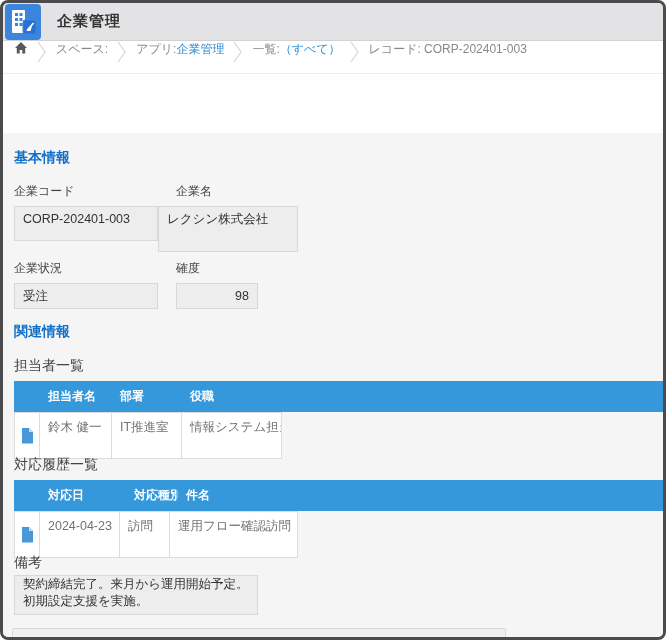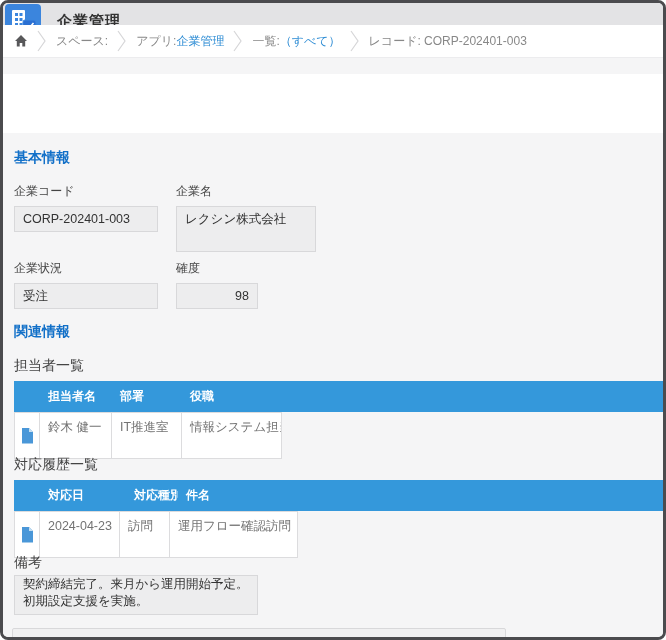--- a/index.html
+++ b/index.html
@@ -4,42 +4,42 @@
 <style>
   html,body { margin:0; padding:0; background:#ffffff; font-family:"Liberation Sans","DejaVu Sans",sans-serif; }
   .window { position:relative; width:660px; height:634px; border:3px solid #4b4b4e; border-radius:8px; overflow:hidden; background:#f5f5f6; }
 
   
   .titlebar { position:absolute; top:0; left:0; right:0; height:38px; background:#e3e3e5; border-bottom:1px solid #d2d2d4; display:flex; align-items:center; box-sizing:border-box; }
   .app-icon { width:36px; height:36px; border-radius:4px; margin:1px 0 0 2px; background:#3b85dd; flex:none; display:flex; align-items:center; justify-content:center; }
   .app-title { margin-left:16px; font-size:15px; font-weight:bold; color:#333; letter-spacing:1px; }
 
   
-  .crumbs { position:absolute; top:22px; left:0; right:0; height:33px; background:#fff; border-bottom:1px solid #ececee; display:flex; align-items:center; padding-left:11px; font-size:12px; color:#888; box-sizing:border-box; white-space:nowrap; }
+  .crumbs { position:absolute; top:38px; left:0; right:0; height:33px; background:#fff; border-bottom:1px solid #ececee; display:flex; align-items:flex-start; padding-left:11px; font-size:12px; color:#888; box-sizing:border-box; white-space:nowrap; }
   .crumb-sep { margin:0 9px; flex:none; display:flex; align-items:center; }
   .crumb-link { color:#2d8cd4; text-decoration:none; cursor:pointer; }
   .crumb-plain { color:#888; }
 
   .toolbar-space { position:absolute; top:71px; left:0; right:0; height:59px; background:#ffffff; }
 
   
   .content { position:absolute; top:130px; left:0; right:0; bottom:0; background:#f5f5f6; padding-left:11px; box-sizing:border-box; overflow:hidden; }
   .sec-h { font-size:14px; font-weight:bold; color:#1270c8; line-height:16px; }
   .sec-h.basic { margin-top:16px; }
   .sec-h.related { margin-top:14px; }
   .f-label { font-size:12px; color:#444; line-height:15px; }
   .f-box { background:#ededee; border:1px solid #d8d8da; color:#333; font-size:12.5px; box-sizing:border-box; padding:4px 8px; line-height:17px; }
   .frow { display:flex; align-items:flex-start; }
   .labels-r1 { margin-top:19px; }
   .boxes-r1 { margin-top:7px; }
   .labels-r2 { margin-top:9px; }
   .boxes-r2 { margin-top:7px; }
   .cell-a { width:144px; margin-right:18px; flex:none; box-sizing:border-box; }
   .cell-b { width:140px; flex:none; box-sizing:border-box; }
-  .box-code { width:144px; height:26px; margin-right:18px; }
+  .box-code { width:144px; height:35px; }
   .box-name { width:140px; height:46px; }
   .box-status { width:144px; height:26px; margin-right:18px; }
   .box-prob { width:82px; height:26px; text-align:right; }
 
   .tbl-label { font-size:14px; color:#444; line-height:15px; }
   .lbl-contacts { margin-top:19px; }
   .lbl-history { margin-top:14px; }
   .lbl-remarks { margin-top:13px; }
 
   .tbl { margin-top:8px; }

